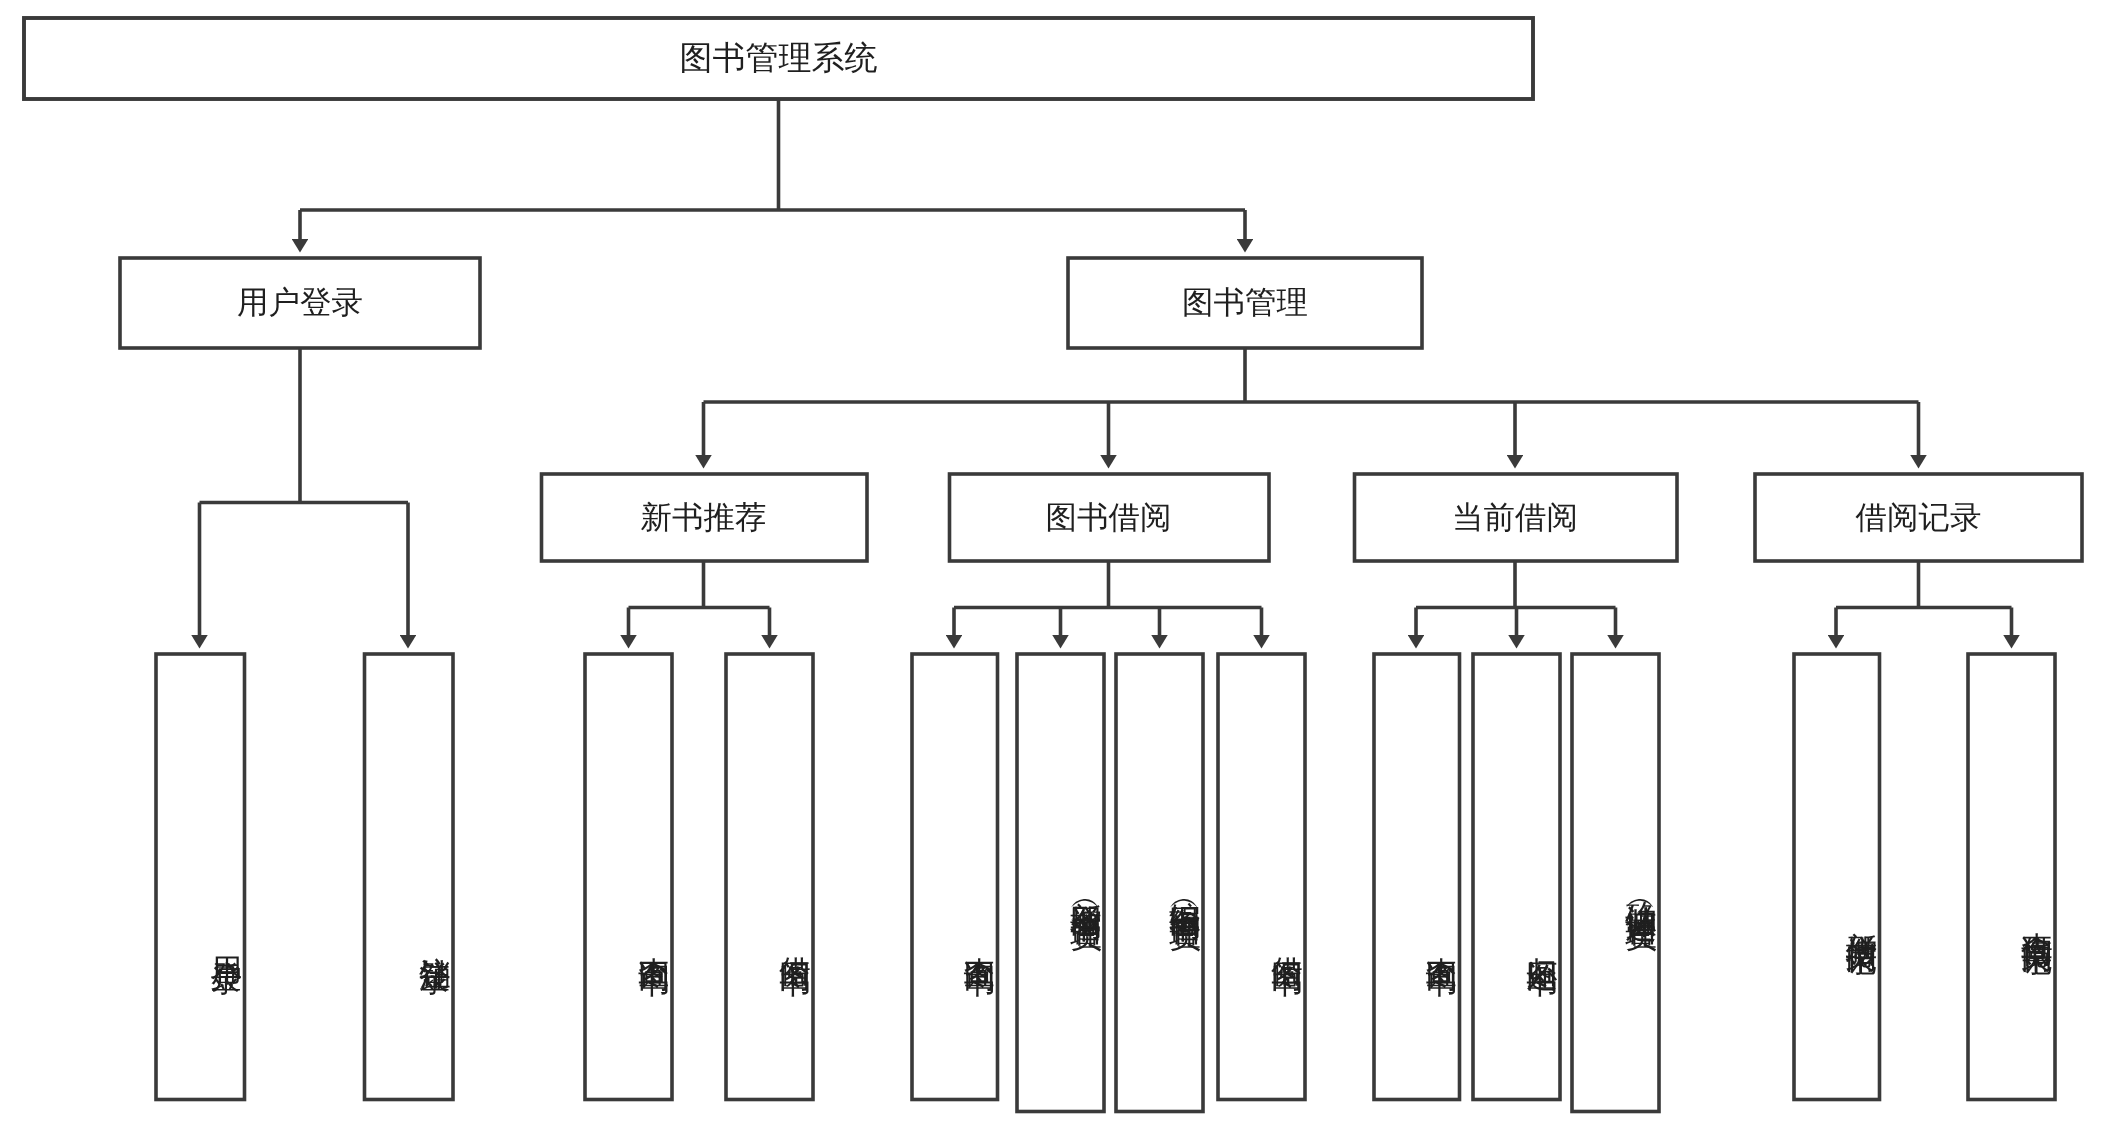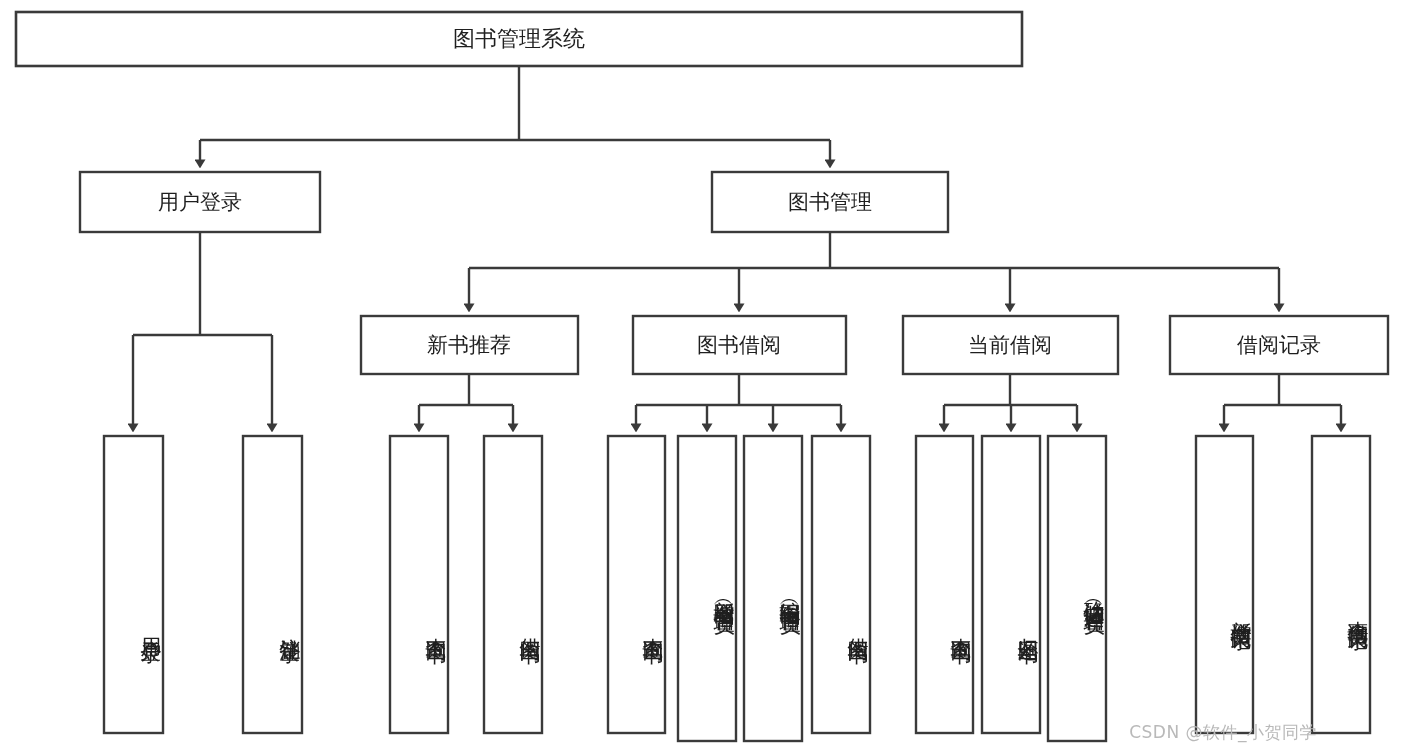--- a/index.html
+++ b/index.html
@@ -194,15 +194,14 @@
   <div class="leaf-label-v" style="left:608px; top:505px;  width:57px; height:240px;">查询图书</div>
   <div class="leaf-label-v" style="left:678px; top:443px;  width:58px; height:300px;">新增图书（管理员）</div>
   <div class="leaf-label-v" style="left:744px; top:443px;  width:58px; height:300px;">编辑图书（管理员）</div>
   <div class="leaf-label-v" style="left:812px; top:505px;  width:58px; height:240px;">借阅图书</div>
   <div class="leaf-label-v" style="left:916px; top:505px;  width:57px; height:240px;">查询图书</div>
   <div class="leaf-label-v" style="left:982px; top:505px;  width:58px; height:240px;">归还图书</div>
   <div class="leaf-label-v" style="left:1048px; top:443px; width:58px; height:300px;">确认归还（管理员）</div>
   <div class="leaf-label-v" style="left:1196px; top:472px; width:57px; height:275px;">新增借阅记录</div>
   <div class="leaf-label-v" style="left:1312px; top:472px; width:58px; height:275px;">查询借阅记录</div>
 
-  <div id="watermark">CSDN @软件_小贺同学</div>
 
 </div>
 
 </body></html>

